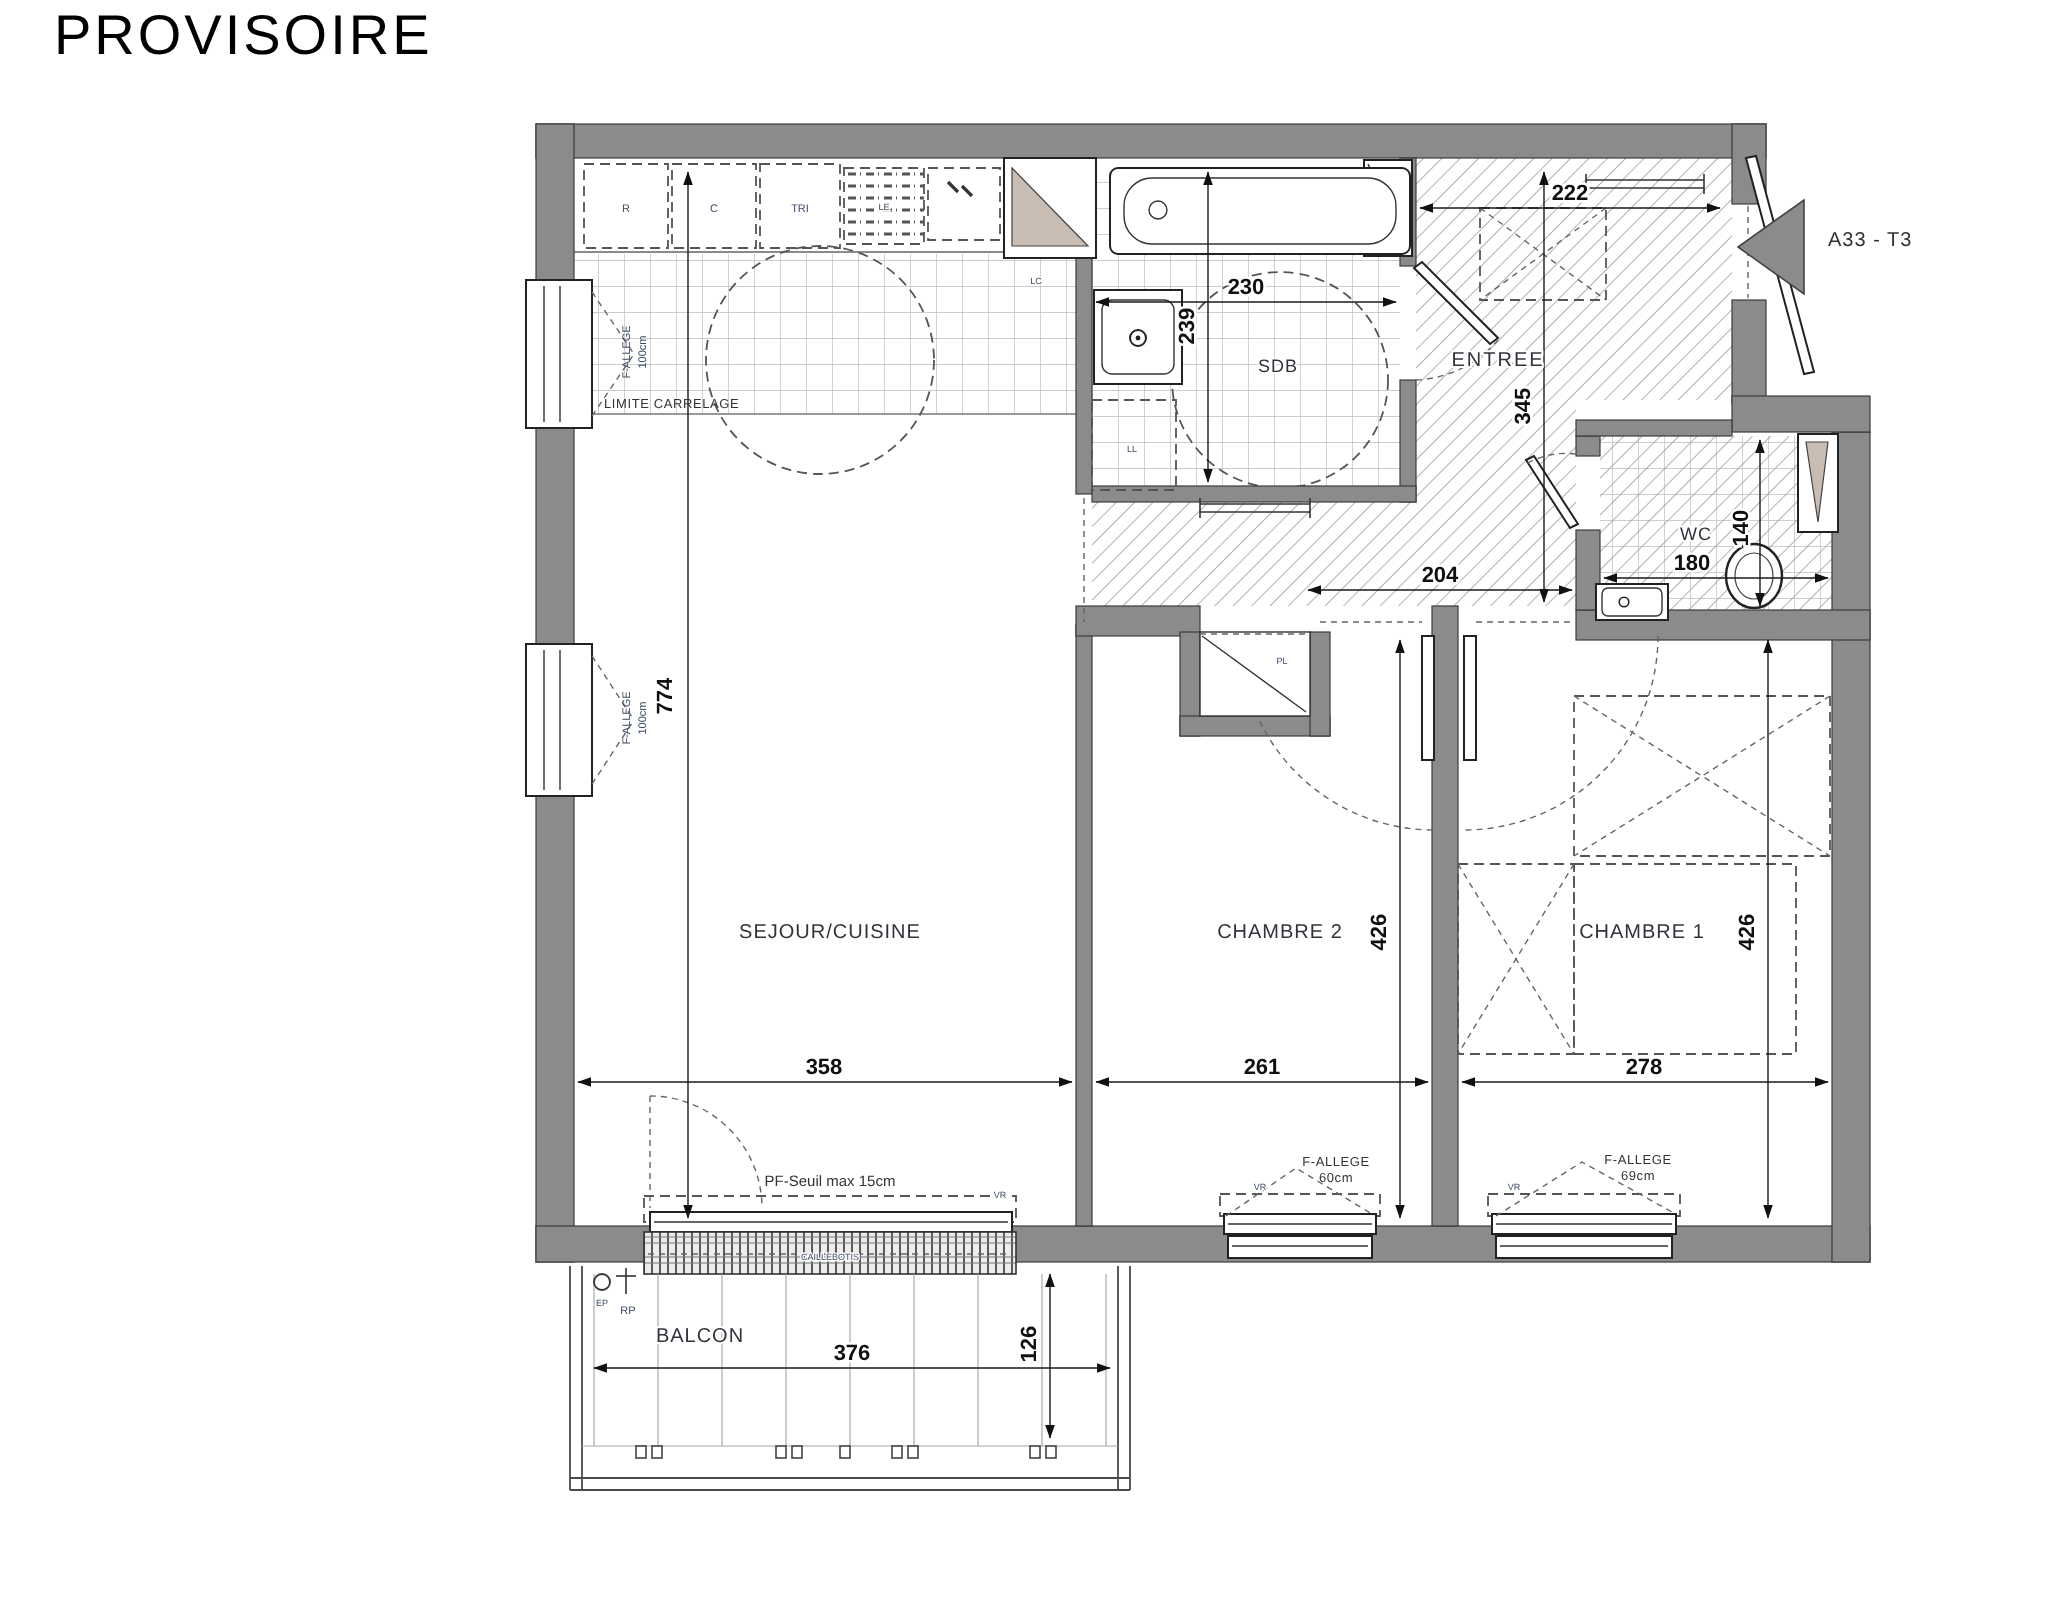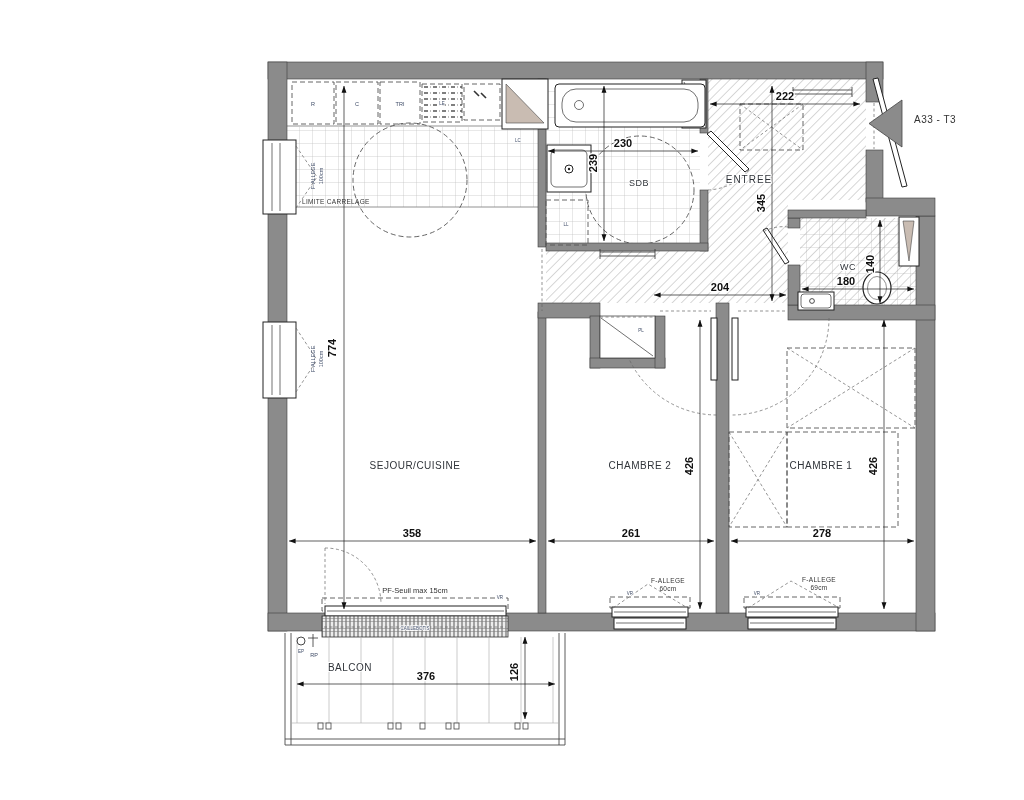--- a/index.html
+++ b/index.html
@@ -20,20 +20,21 @@
   .fix{fill:#fff;stroke:#222;stroke-width:1}
   .fix2{fill:none;stroke:#333;stroke-width:.7}
   .dimline{stroke:#1a1a1a;stroke-width:.7}
   .rail{stroke:#4a4a4a;stroke-width:.9}
   .slat{stroke:#a8a8a8;stroke-width:.6}
 </style>
 </head>
 <body>
 
 <div class="canvas">
+  <div class="title">PROVISOIRE</div>
 
   <svg width="1024" height="800" viewBox="0 0 1024 800">
     <defs>
       <marker id="ar" viewBox="0 0 10 10" refX="9.5" refY="5" markerWidth="10" markerHeight="10" orient="auto-start-reverse">
         <path d="M0,1.5 L10,5 L0,8.5 Z" fill="#111"></path>
       </marker>
       <pattern id="hatch" width="6.5" height="6.5" patternUnits="userSpaceOnUse" patternTransform="rotate(45)">
         <line x1="0" y1="0" x2="0" y2="6.5" stroke="#9c9c9c" stroke-width="0.8"></line>
       </pattern>
       <pattern id="tile" width="13" height="13" patternUnits="userSpaceOnUse">

